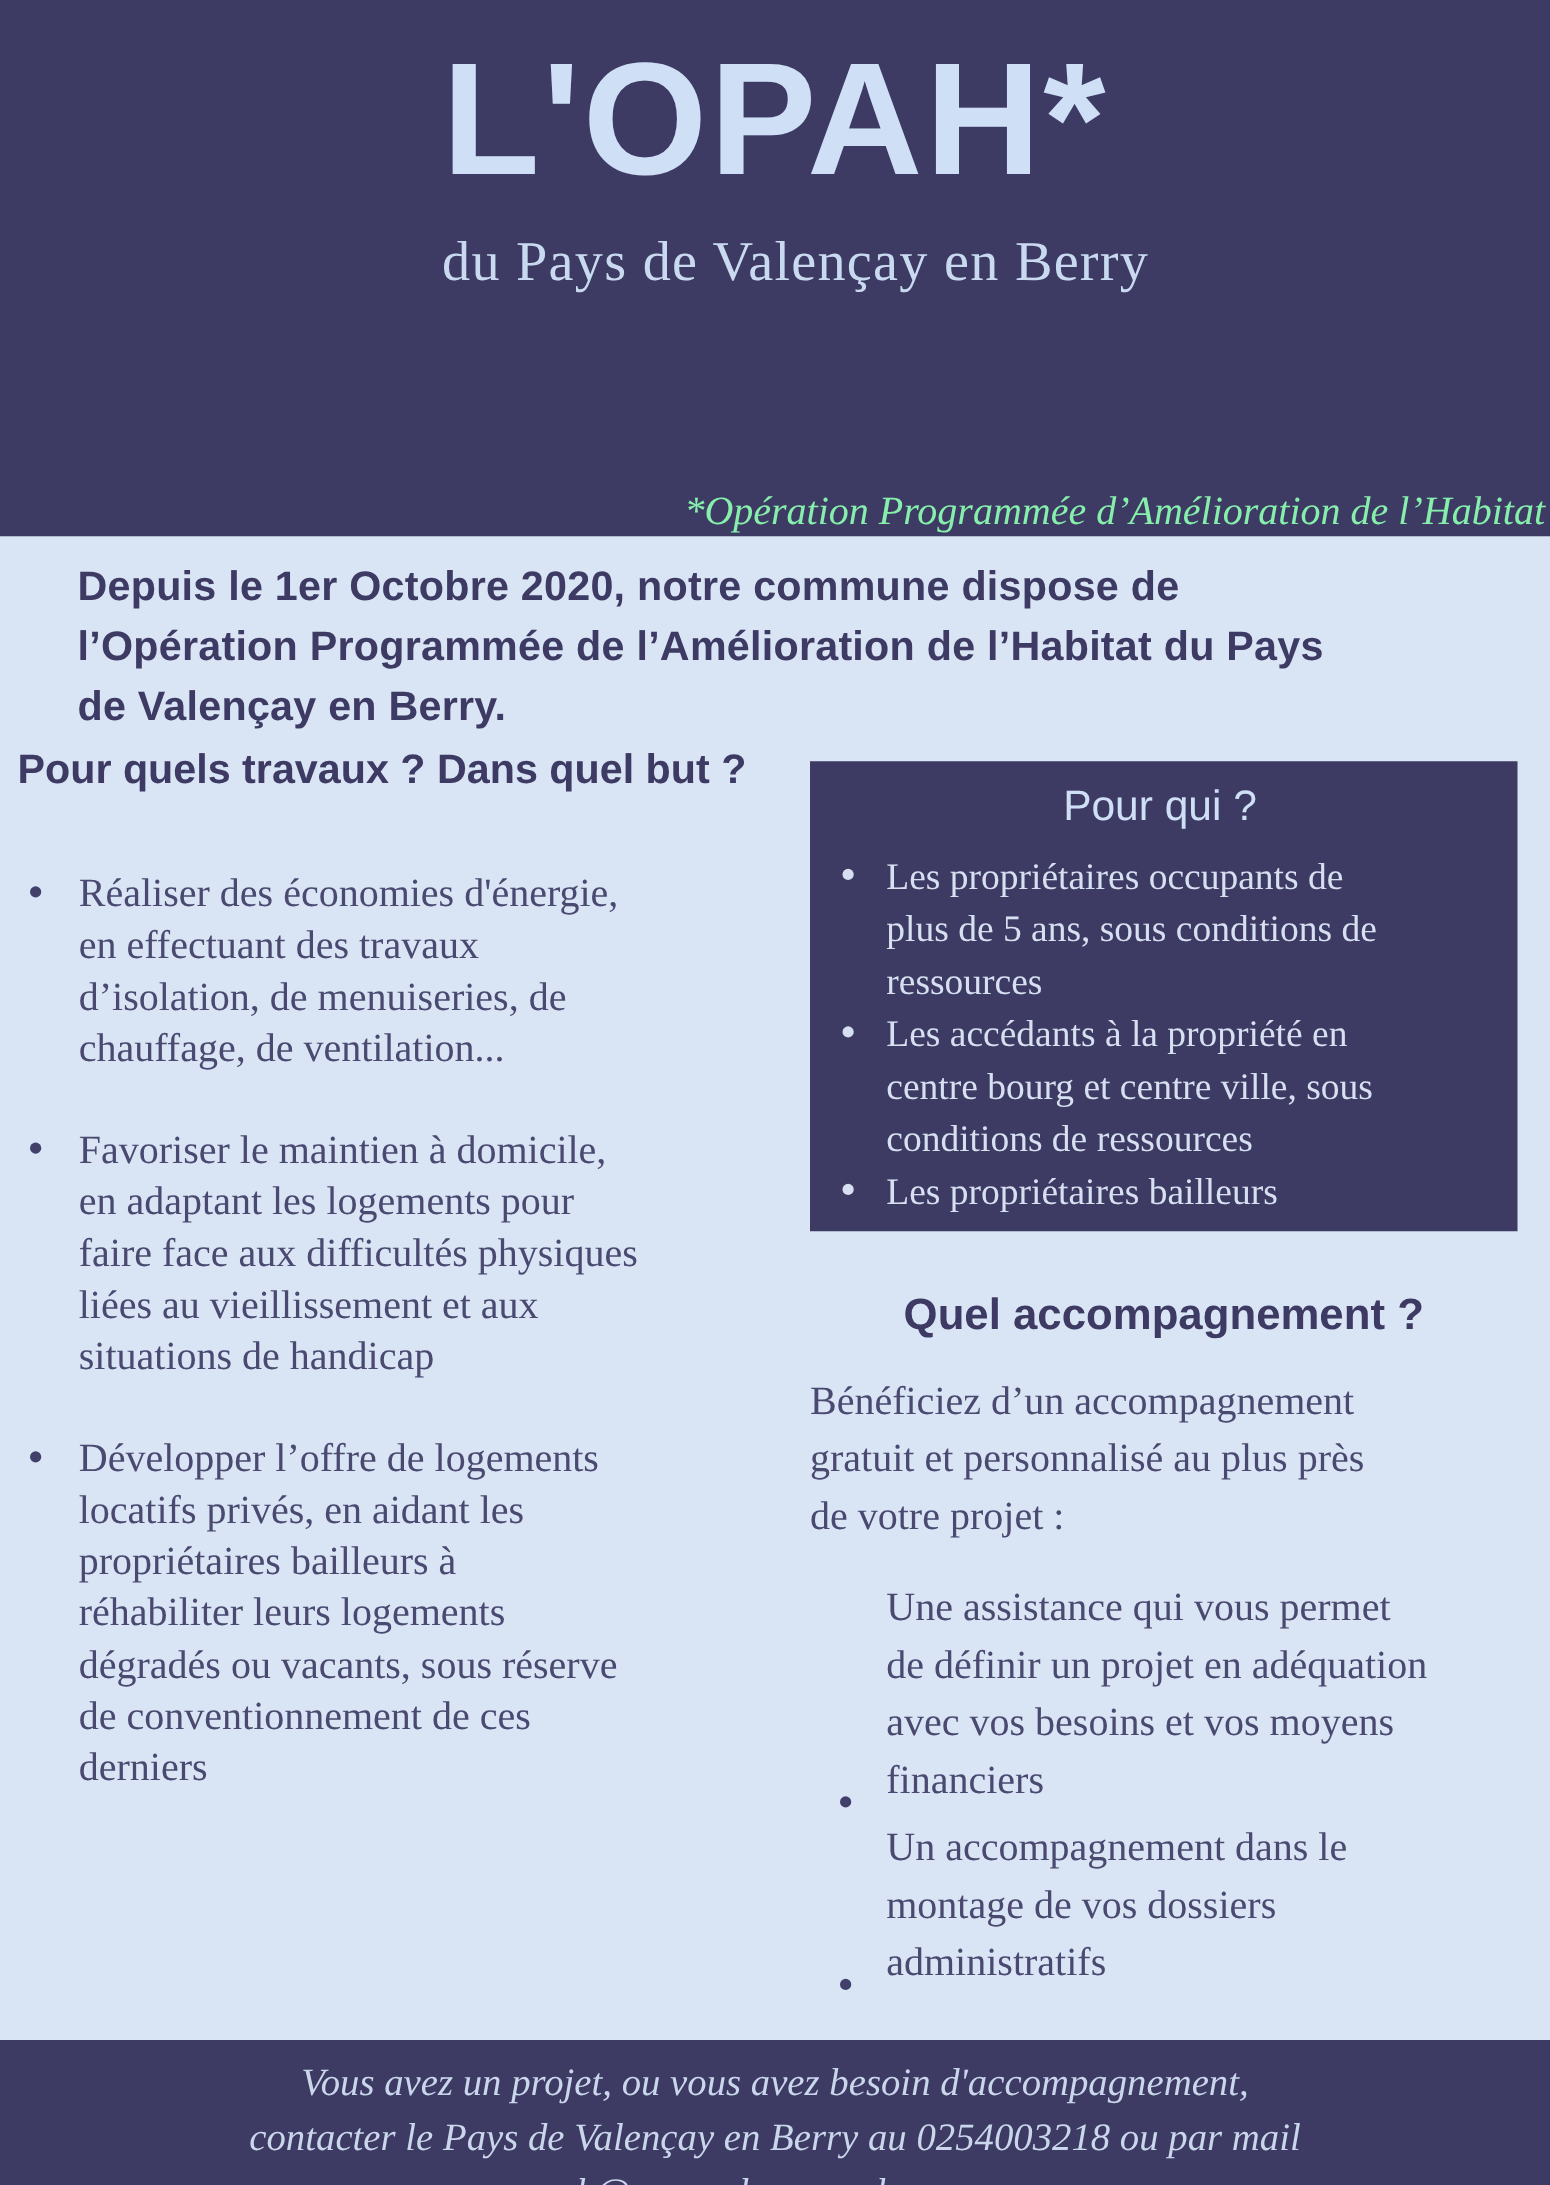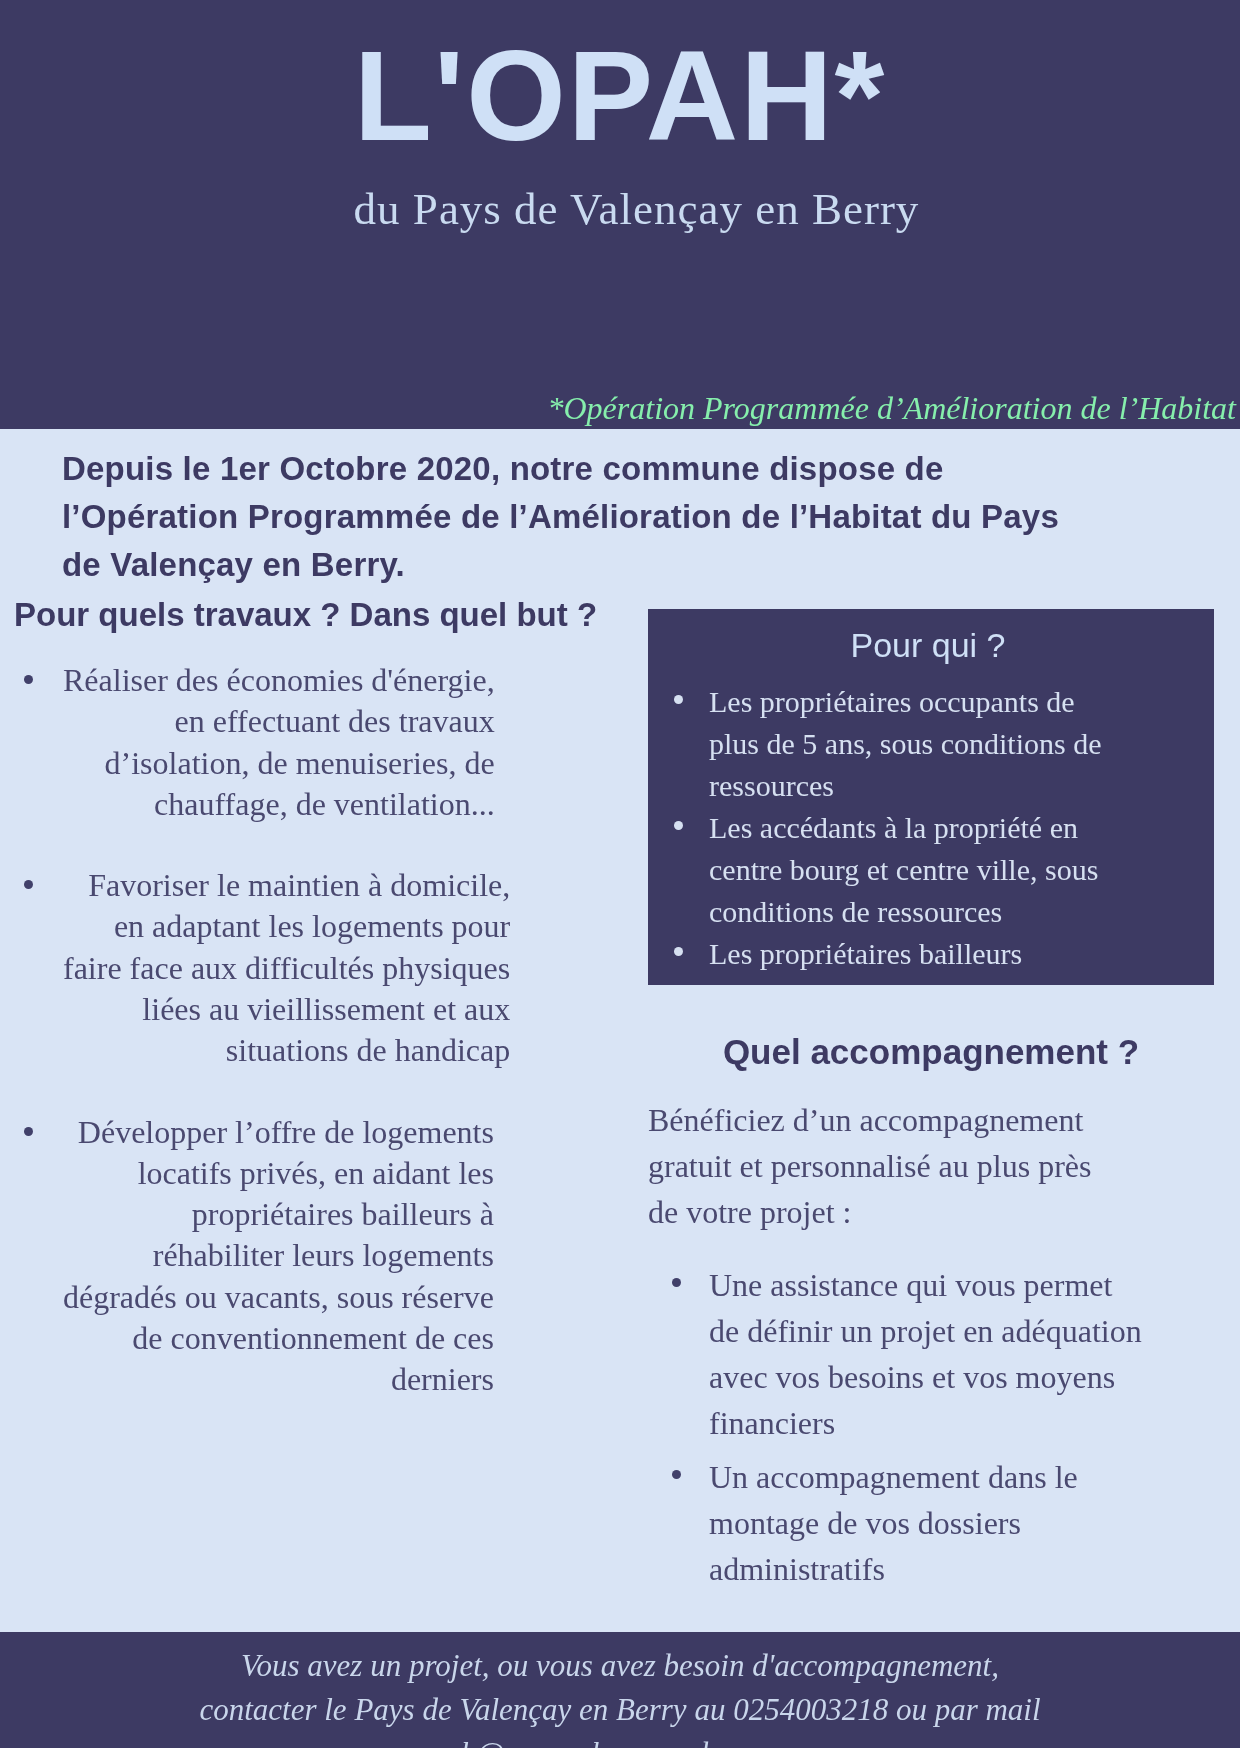--- a/index.html
+++ b/index.html
@@ -89,21 +89,21 @@
     font-family:"Liberation Serif", serif;
     color:var(--body-serif);
     white-space:pre-line;
   }
   .dot{
     flex:none;
     width:9px;height:9px;
     border-radius:50%;
     background:var(--body-serif);
   }
-  .works-list{margin-top:26px;text-align:right;}
+  .works-list{margin-top:60px;}
   .works-list li{
     font-size:32px;
     line-height:1.29;
     margin-bottom:40px;
   }
   .works-list .dot{margin:15px 30px 0 10px;background:#41406a;}
   
   .who-box{
     margin-top:14px;
     background:var(--dark);
@@ -138,20 +138,21 @@
     font-size:32px;
     line-height:1.44;
     color:var(--body-serif);
     white-space:pre-line;
   }
   .support-list{margin-top:26px;}
   .support-list li{
     font-size:32px;
     line-height:1.44;
     margin-bottom:8px;
+    align-items:flex-end;
   }
   .support-list .dot{margin:16px 28px 0 24px;background:#41406a;}
   
   .footer{
     position:absolute;
     left:0;right:0;bottom:0;
     height:116px;
     background:var(--dark);
     text-align:center;
     padding-top:12px;

